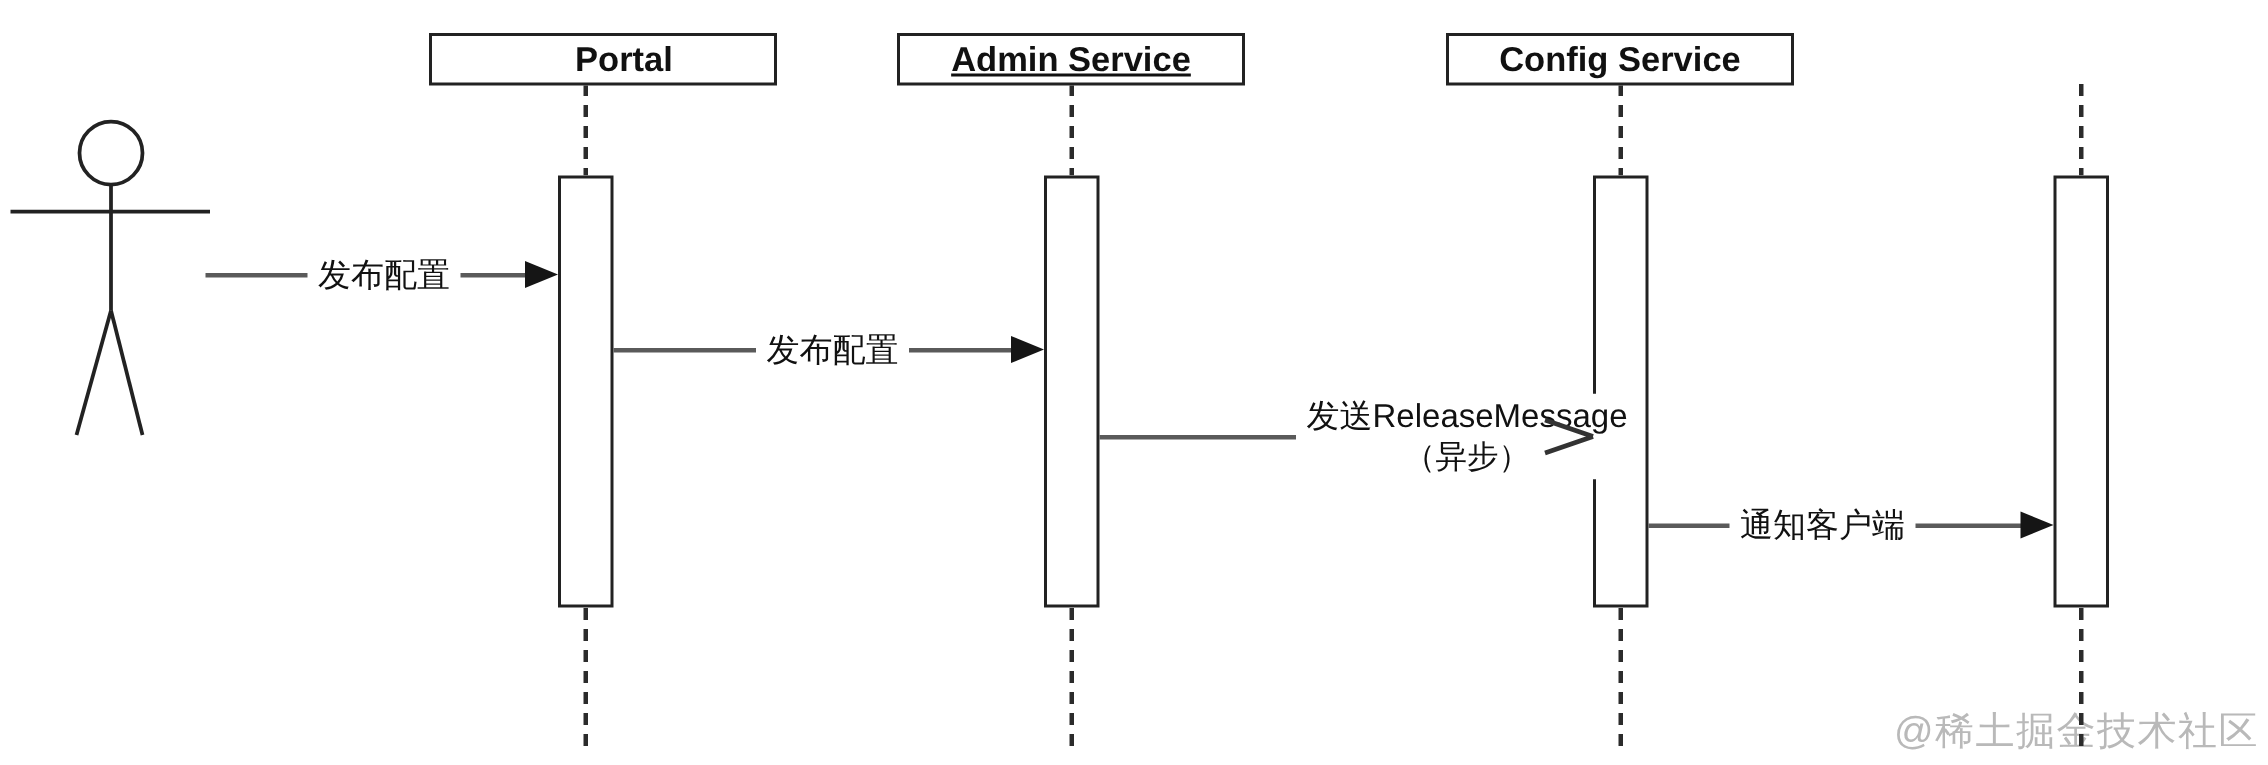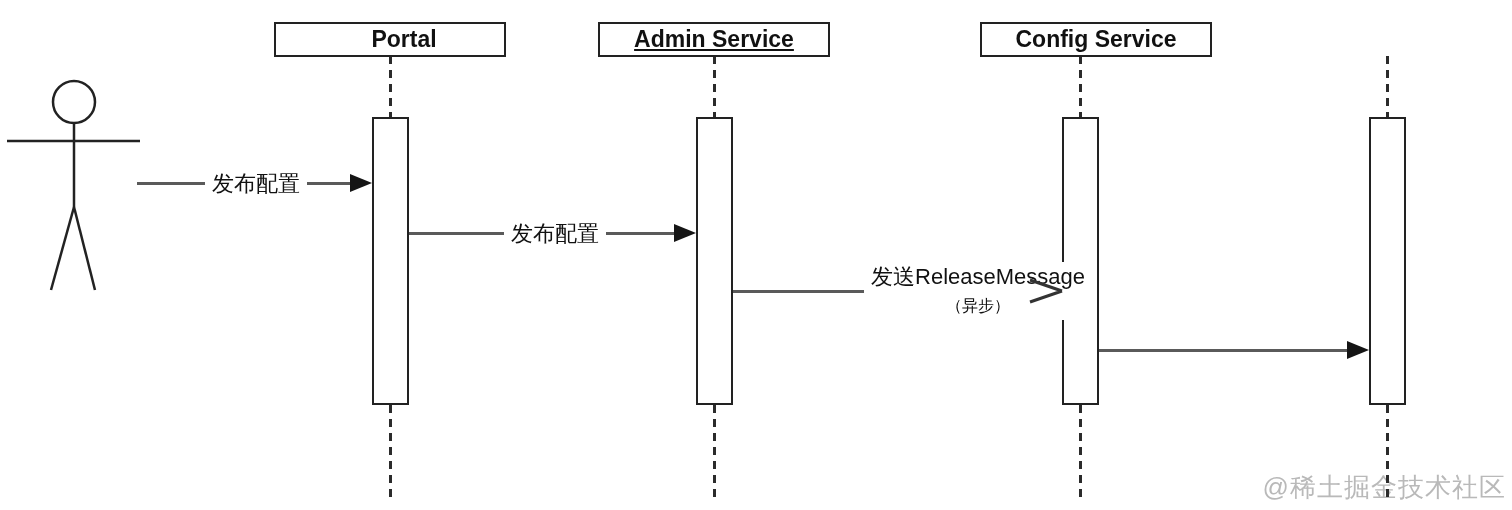--- a/index.html
+++ b/index.html
@@ -106,27 +106,27 @@
 <div class="canvas">
 
   <svg class="actor-svg" width="160" height="240" viewBox="0 0 160 240">
     <circle cx="74" cy="42" r="21" fill="none" stroke="#222222" stroke-width="2.5"></circle>
     <line x1="74" y1="63" x2="74" y2="147" stroke="#222222" stroke-width="2.5"></line>
     <line x1="7" y1="81" x2="140" y2="81" stroke="#222222" stroke-width="2.5"></line>
     <line x1="74" y1="147" x2="51" y2="230" stroke="#222222" stroke-width="2.5"></line>
     <line x1="74" y1="147" x2="95" y2="230" stroke="#222222" stroke-width="2.5"></line>
   </svg>
 
-  <div class="head" style="left:274px;padding-left:28px;">
+  <div class="head" style="left:286px;padding-left:28px;">
       <span>Portal</span>
     </div>
   <div class="head" style="left:598px;text-decoration:underline;">
       <span>Admin Service</span>
     </div>
-  <div class="head" style="left:964px;margin-left:16px;">
+  <div class="head" style="left:964px;">
       <span>Config Service</span>
     </div>
 
   <div class="dash top" style="left:389px;"></div>
   <div class="dash top" style="left:713px;"></div>
   <div class="dash top" style="left:1079px;"></div>
   <div class="dash top" style="left:1386px;"></div>
 
   <div class="dash bottom" style="left:389px;"></div>
   <div class="dash bottom" style="left:713px;"></div>
@@ -142,24 +142,25 @@
   <span class="msg-label" style="left:256px; top:183px;">发布配置</span>
   <div class="arrow-solid" style="left:350px; top:174px;"></div>
 
   <div class="msg-line" style="left:409px; top:231.5px; width:267px;"></div>
   <span class="msg-label" style="left:555px; top:233px;">发布配置</span>
   <div class="arrow-solid" style="left:674px; top:224px;"></div>
 
   <div class="msg-line" style="left:733px; top:289.5px; width:329px;"></div>
   <span class="msg-label" style="left:952px; top:291px;margin-left:26px;">
     <span>发送ReleaseMessage</span><br>
-    <span style="font-size:16px;">（异步）</span>
+    <span style="font-size:21px;">（异步）</span>
   </span>
   <svg class="async-arrow-svg" style="left:1028px; top:277px;" width="36" height="28" viewBox="0 0 36 28">
     <path d="M2 3 L34 14 M2 25 L34 14" fill="none" stroke="#333333" stroke-width="3"></path>
   </svg>
 
   <div class="msg-line" style="left:1099px; top:348.5px; width:251px;"></div>
+  <span class="msg-label" style="left:1215px; top:350px;">通知客户端</span>
   <div class="arrow-solid" style="left:1347px; top:341px;"></div>
 
   <div class="watermark">@稀土掘金技术社区</div>
 
 </div>
 
 </body></html>

